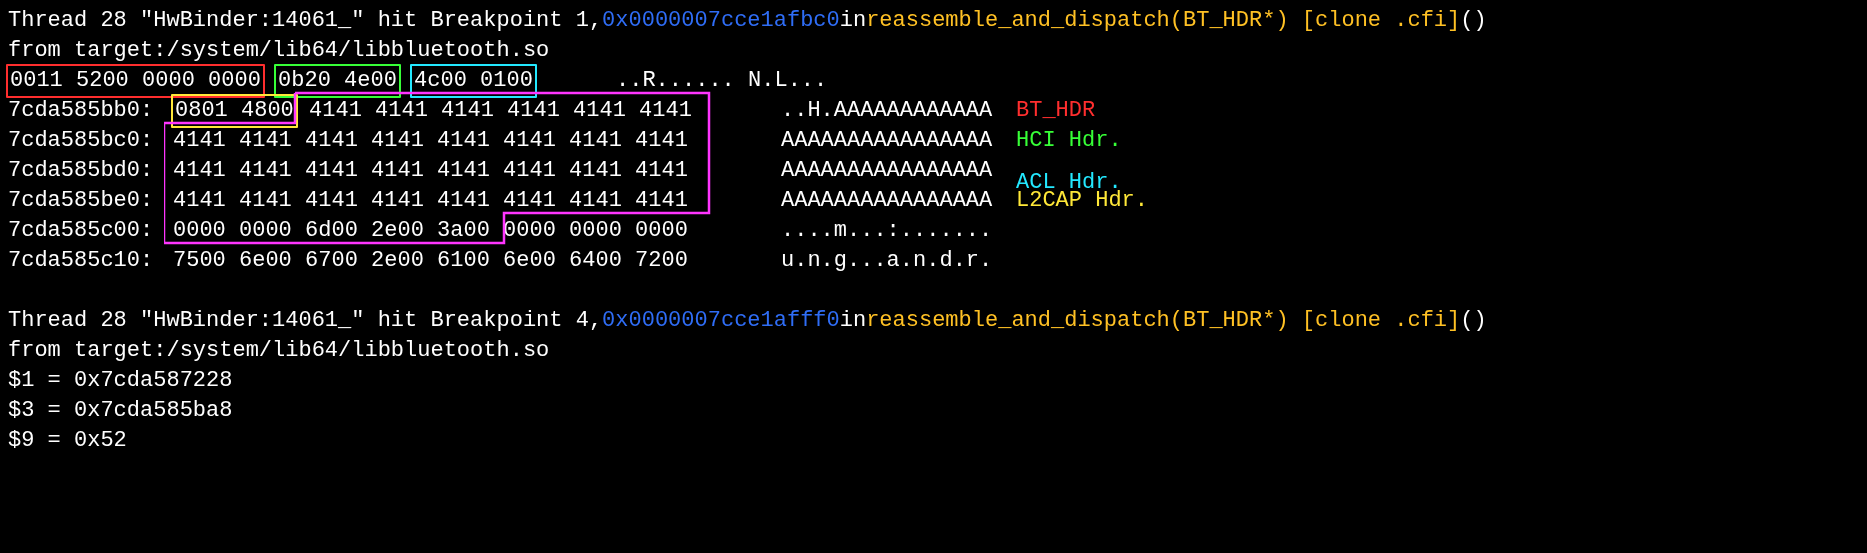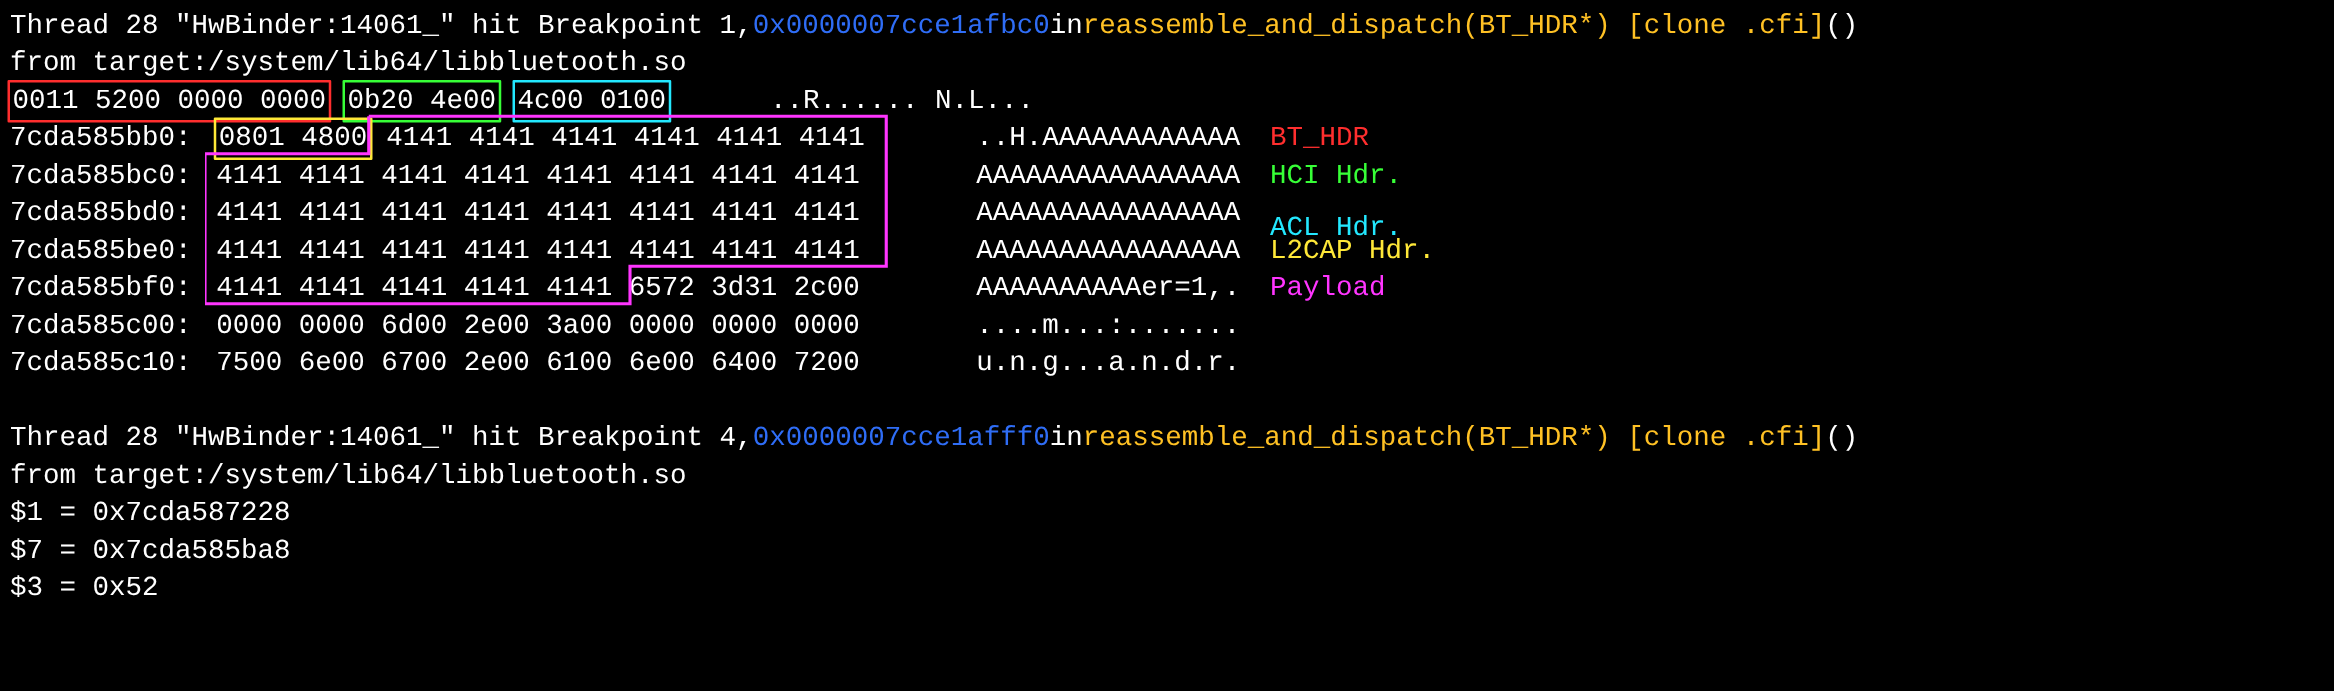--- a/index.html
+++ b/index.html
@@ -109,29 +109,20 @@
 
   <div class="line">
     <span class="addrcol">7cda585be0:</span>
     <span class="hexcol">
       <span>4141 4141 4141 4141 4141 4141 4141 4141</span>
     </span>
     <span class="asciicol">AAAAAAAAAAAAAAAA</span>
     <span class="legend hl-yellow">L2CAP Hdr.</span>
   </div>
 
-  <div class="line">
-    <span class="addrcol">7cda585bf0:</span>
-    <span class="hexcol">
-      <span>4141 4141 4141 4141 4141</span>
-      <span>6572 3d31 2c00</span>
-    </span>
-    <span class="asciicol">AAAAAAAAAAer=1,.</span>
-    <span class="legend hl-mag">Payload</span>
-  </div>
 
   <div class="line">
     <span class="addrcol">7cda585c00:</span>
     <span class="hexcol">
       <span>0000 0000 6d00 2e00 3a00 0000 0000 0000</span>
     </span>
     <span class="asciicol">....m...:.......</span>
   </div>
 
   <div class="line">
@@ -152,23 +143,23 @@
     <span> ()</span>
   </div>
   <div class="line">
     <span>   from target:/system/lib64/libbluetooth.so</span>
   </div>
 
   <div class="line">
     <span>$1 = 0x7cda587228</span>
   </div>
   <div class="line">
-    <span>$7 = 0x7cda585ba8</span>
+    <span>$3 = 0x7cda585ba8</span>
   </div>
   <div class="line">
-    <span>$3 = 0x52</span>
+    <span>$9 = 0x52</span>
   </div>
 
   <svg class="poly" style="left:164px; top:90px;" width="570" height="165">
     <polyline points="131,3 545,3 545,123 340,123 340,153 0,153 0,33 131,33 131,3" fill="none" stroke="#ff35ff" stroke-width="2.5"></polyline>
   </svg>
 
 </div>
 
 </body></html>

